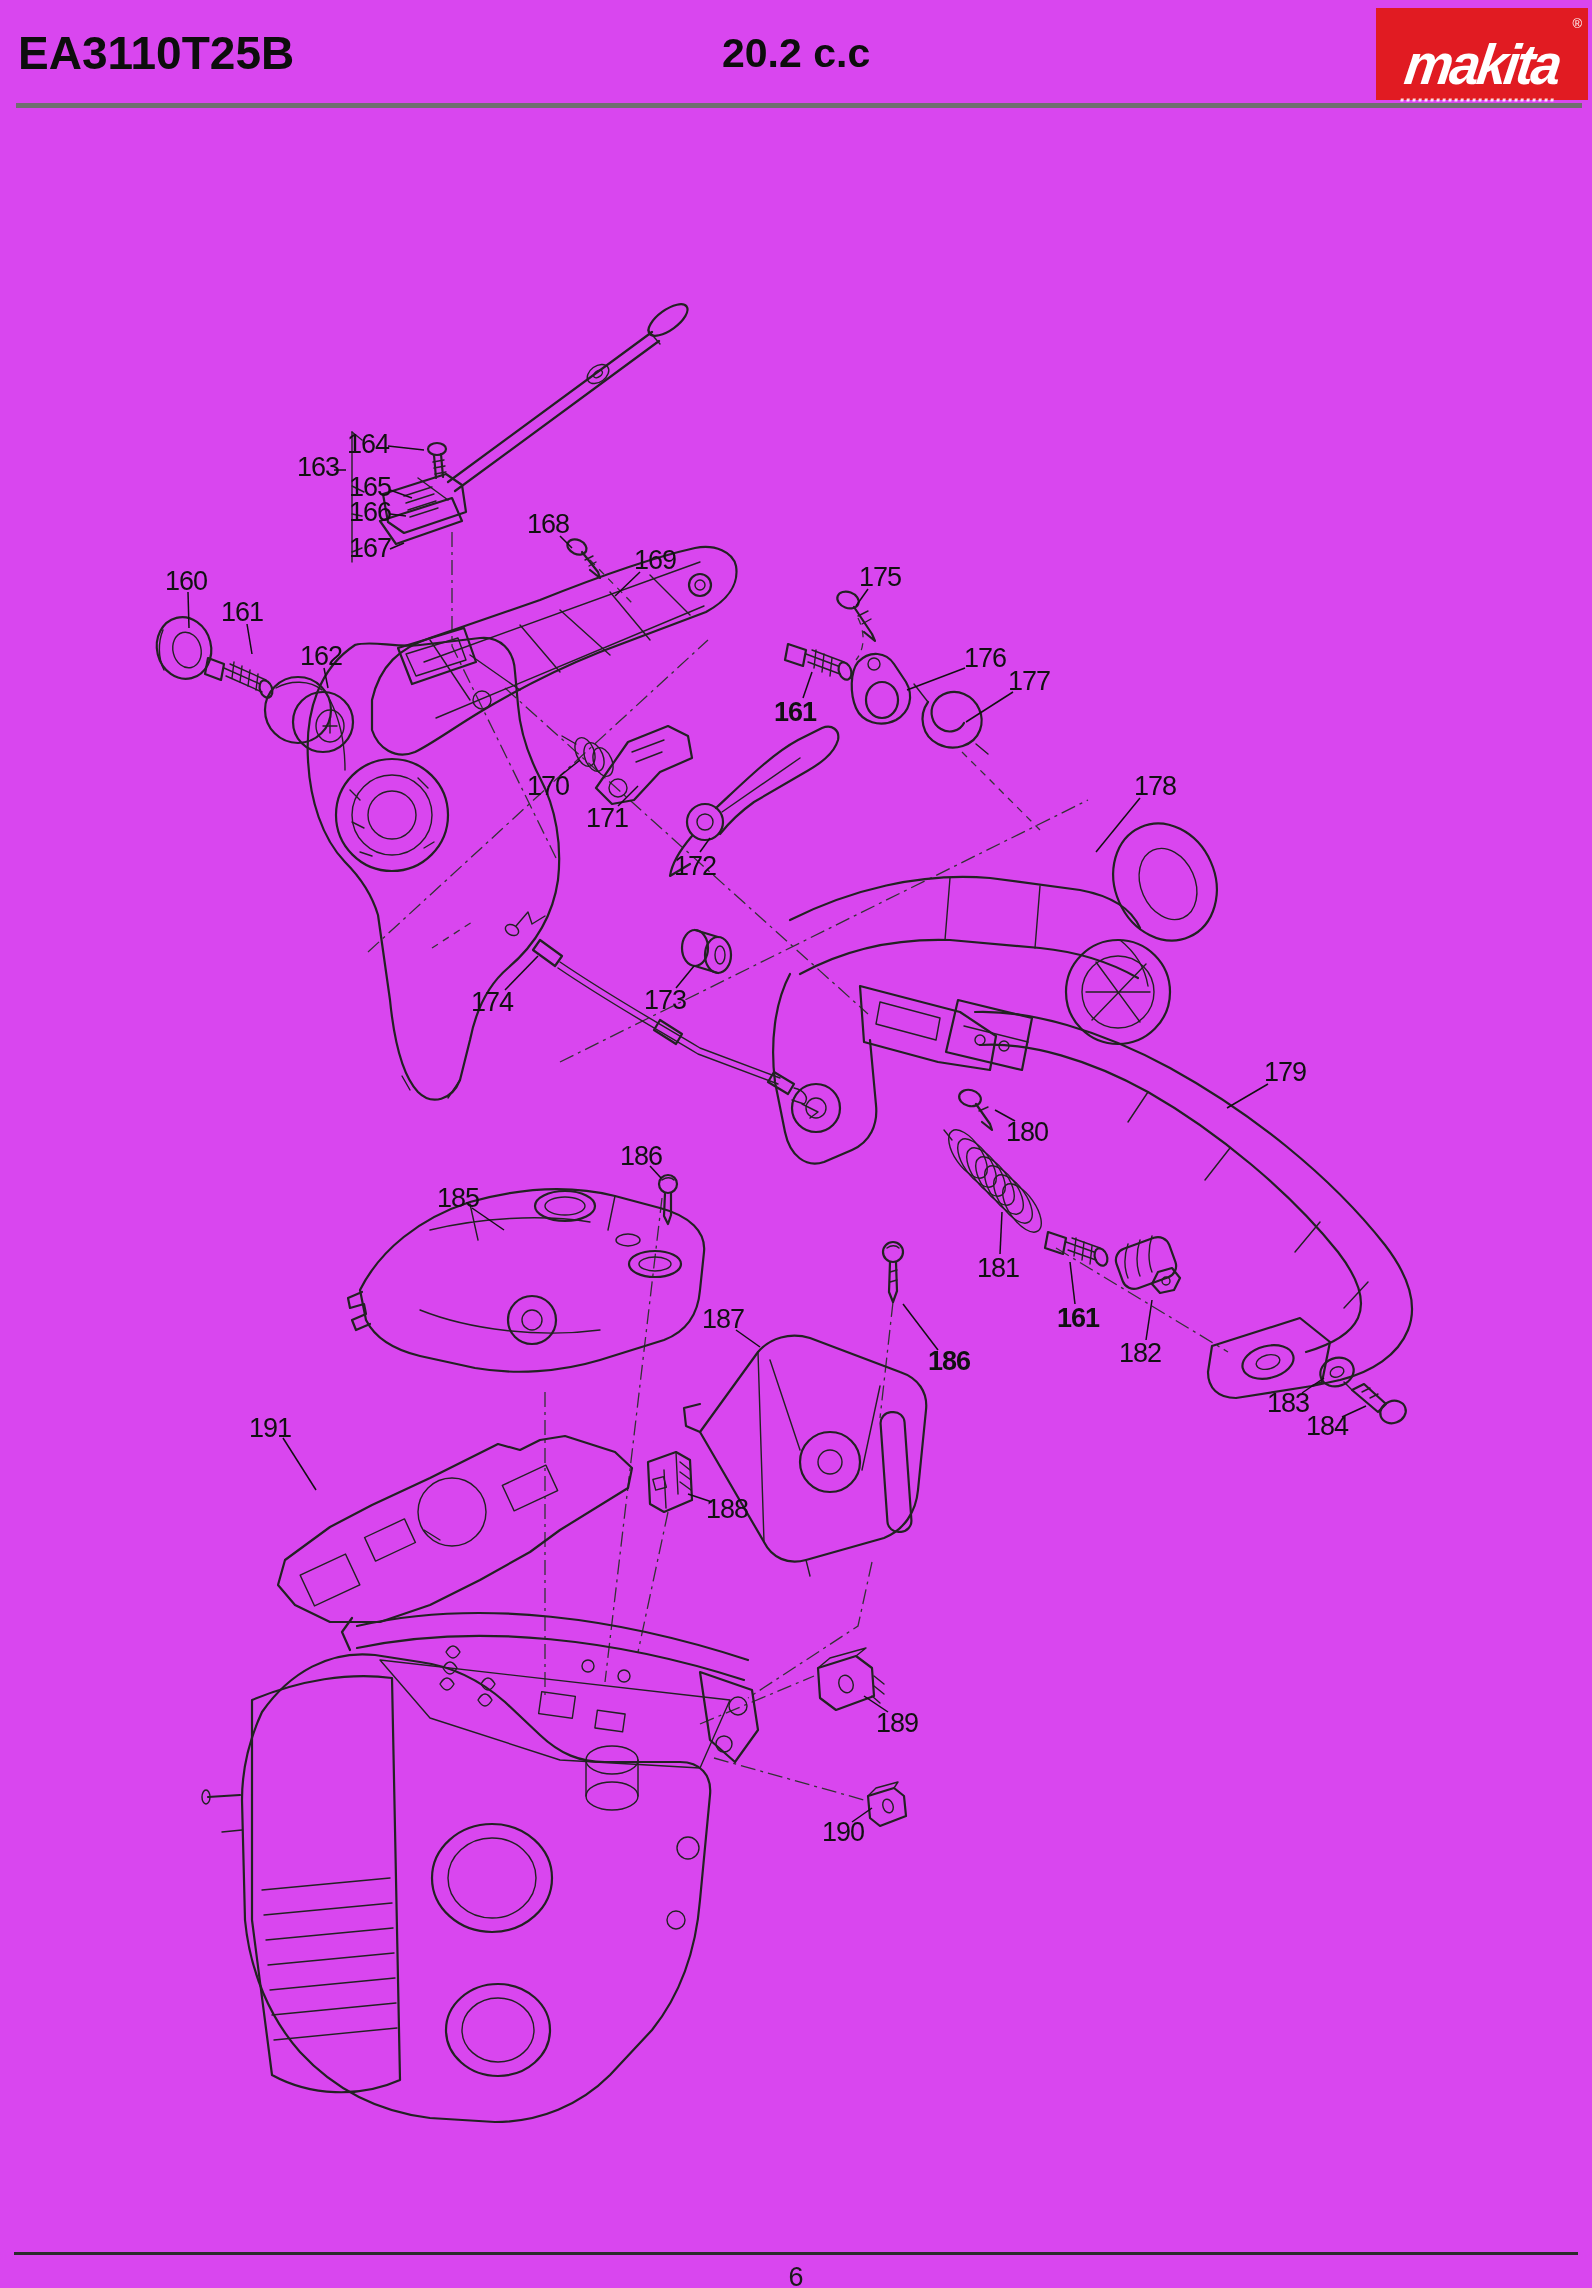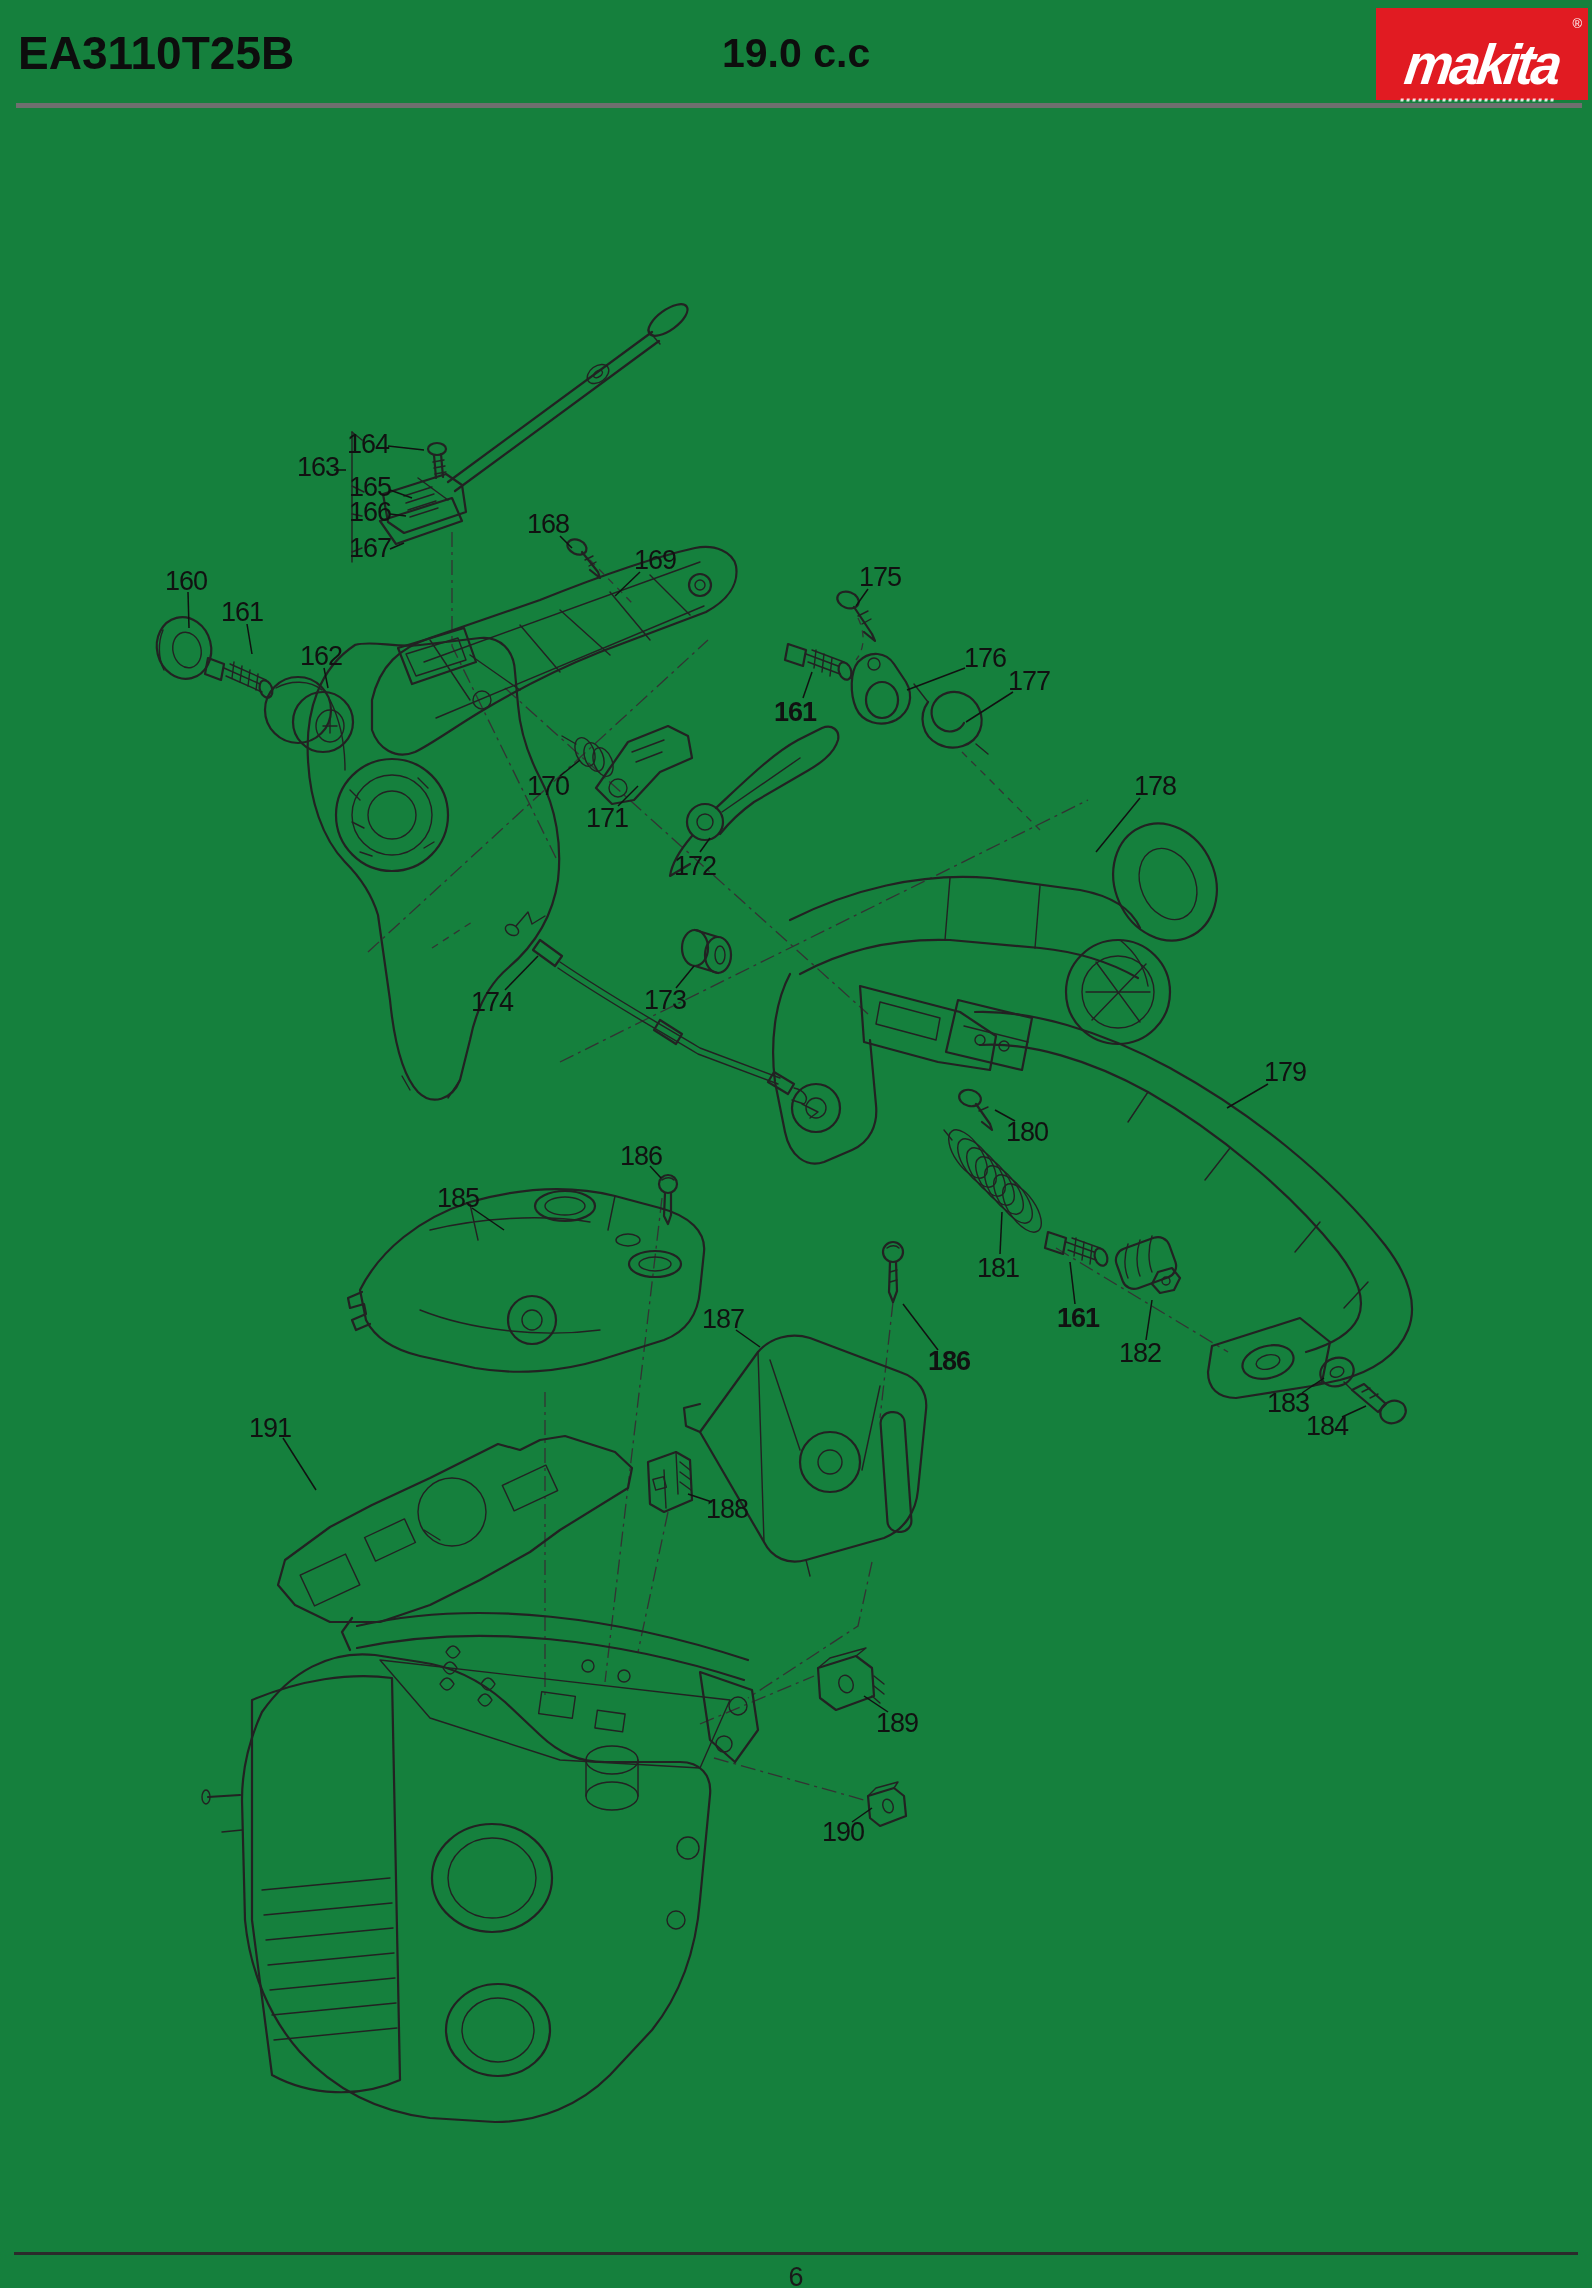--- a/index.html
+++ b/index.html
@@ -1,17 +1,17 @@
 <!DOCTYPE html>
 <html><head>
 <meta charset="utf-8">
 <style>
   html,body{margin:0;padding:0;background:#9a9a9a;}
   .page{
-    position:relative;width:1592px;height:2288px;background:#15803d;
+    position:relative;width:1592px;height:2288px;background:#d946ef;
     font-family:"Liberation Sans", sans-serif;overflow:hidden;margin:0 auto;
   }
   .hdr-model{
     position:absolute;left:18px;top:26px;font-size:46px;font-weight:bold;
     color:#0d0d0d;letter-spacing:0px;white-space:nowrap;
   }
   .hdr-cc{
     position:absolute;left:722px;top:30px;font-size:41px;font-weight:bold;
     color:#0d0d0d;white-space:nowrap;
   }
@@ -45,21 +45,21 @@
   .ds{fill:none;stroke:#333;stroke-width:1.3;stroke-dasharray:7 6;}
   .leader{stroke:#111;stroke-width:1.5;}
   .callout{fill:#111;font-family:"Liberation Sans",sans-serif;font-size:27px;letter-spacing:-1px;}
 </style>
 </head>
 <body>
 
 <div class="page">
 
   <div class="hdr-model">EA3110T25B</div>
-  <div class="hdr-cc">19.0 c.c</div>
+  <div class="hdr-cc">20.2 c.c</div>
   <div class="logo" id="logo" style="background: rgb(225, 27, 34);">
     <span class="logo-text">makita</span>
     <span class="logo-reg">®</span>
   </div>
   <div class="hdr-rule"></div>
 
   <svg class="diagram" width="1592" height="2288" viewBox="0 0 1592 2288">
 
     <g>
       <path class="dd" d="M452,532 L452,646 L556,858"></path>

